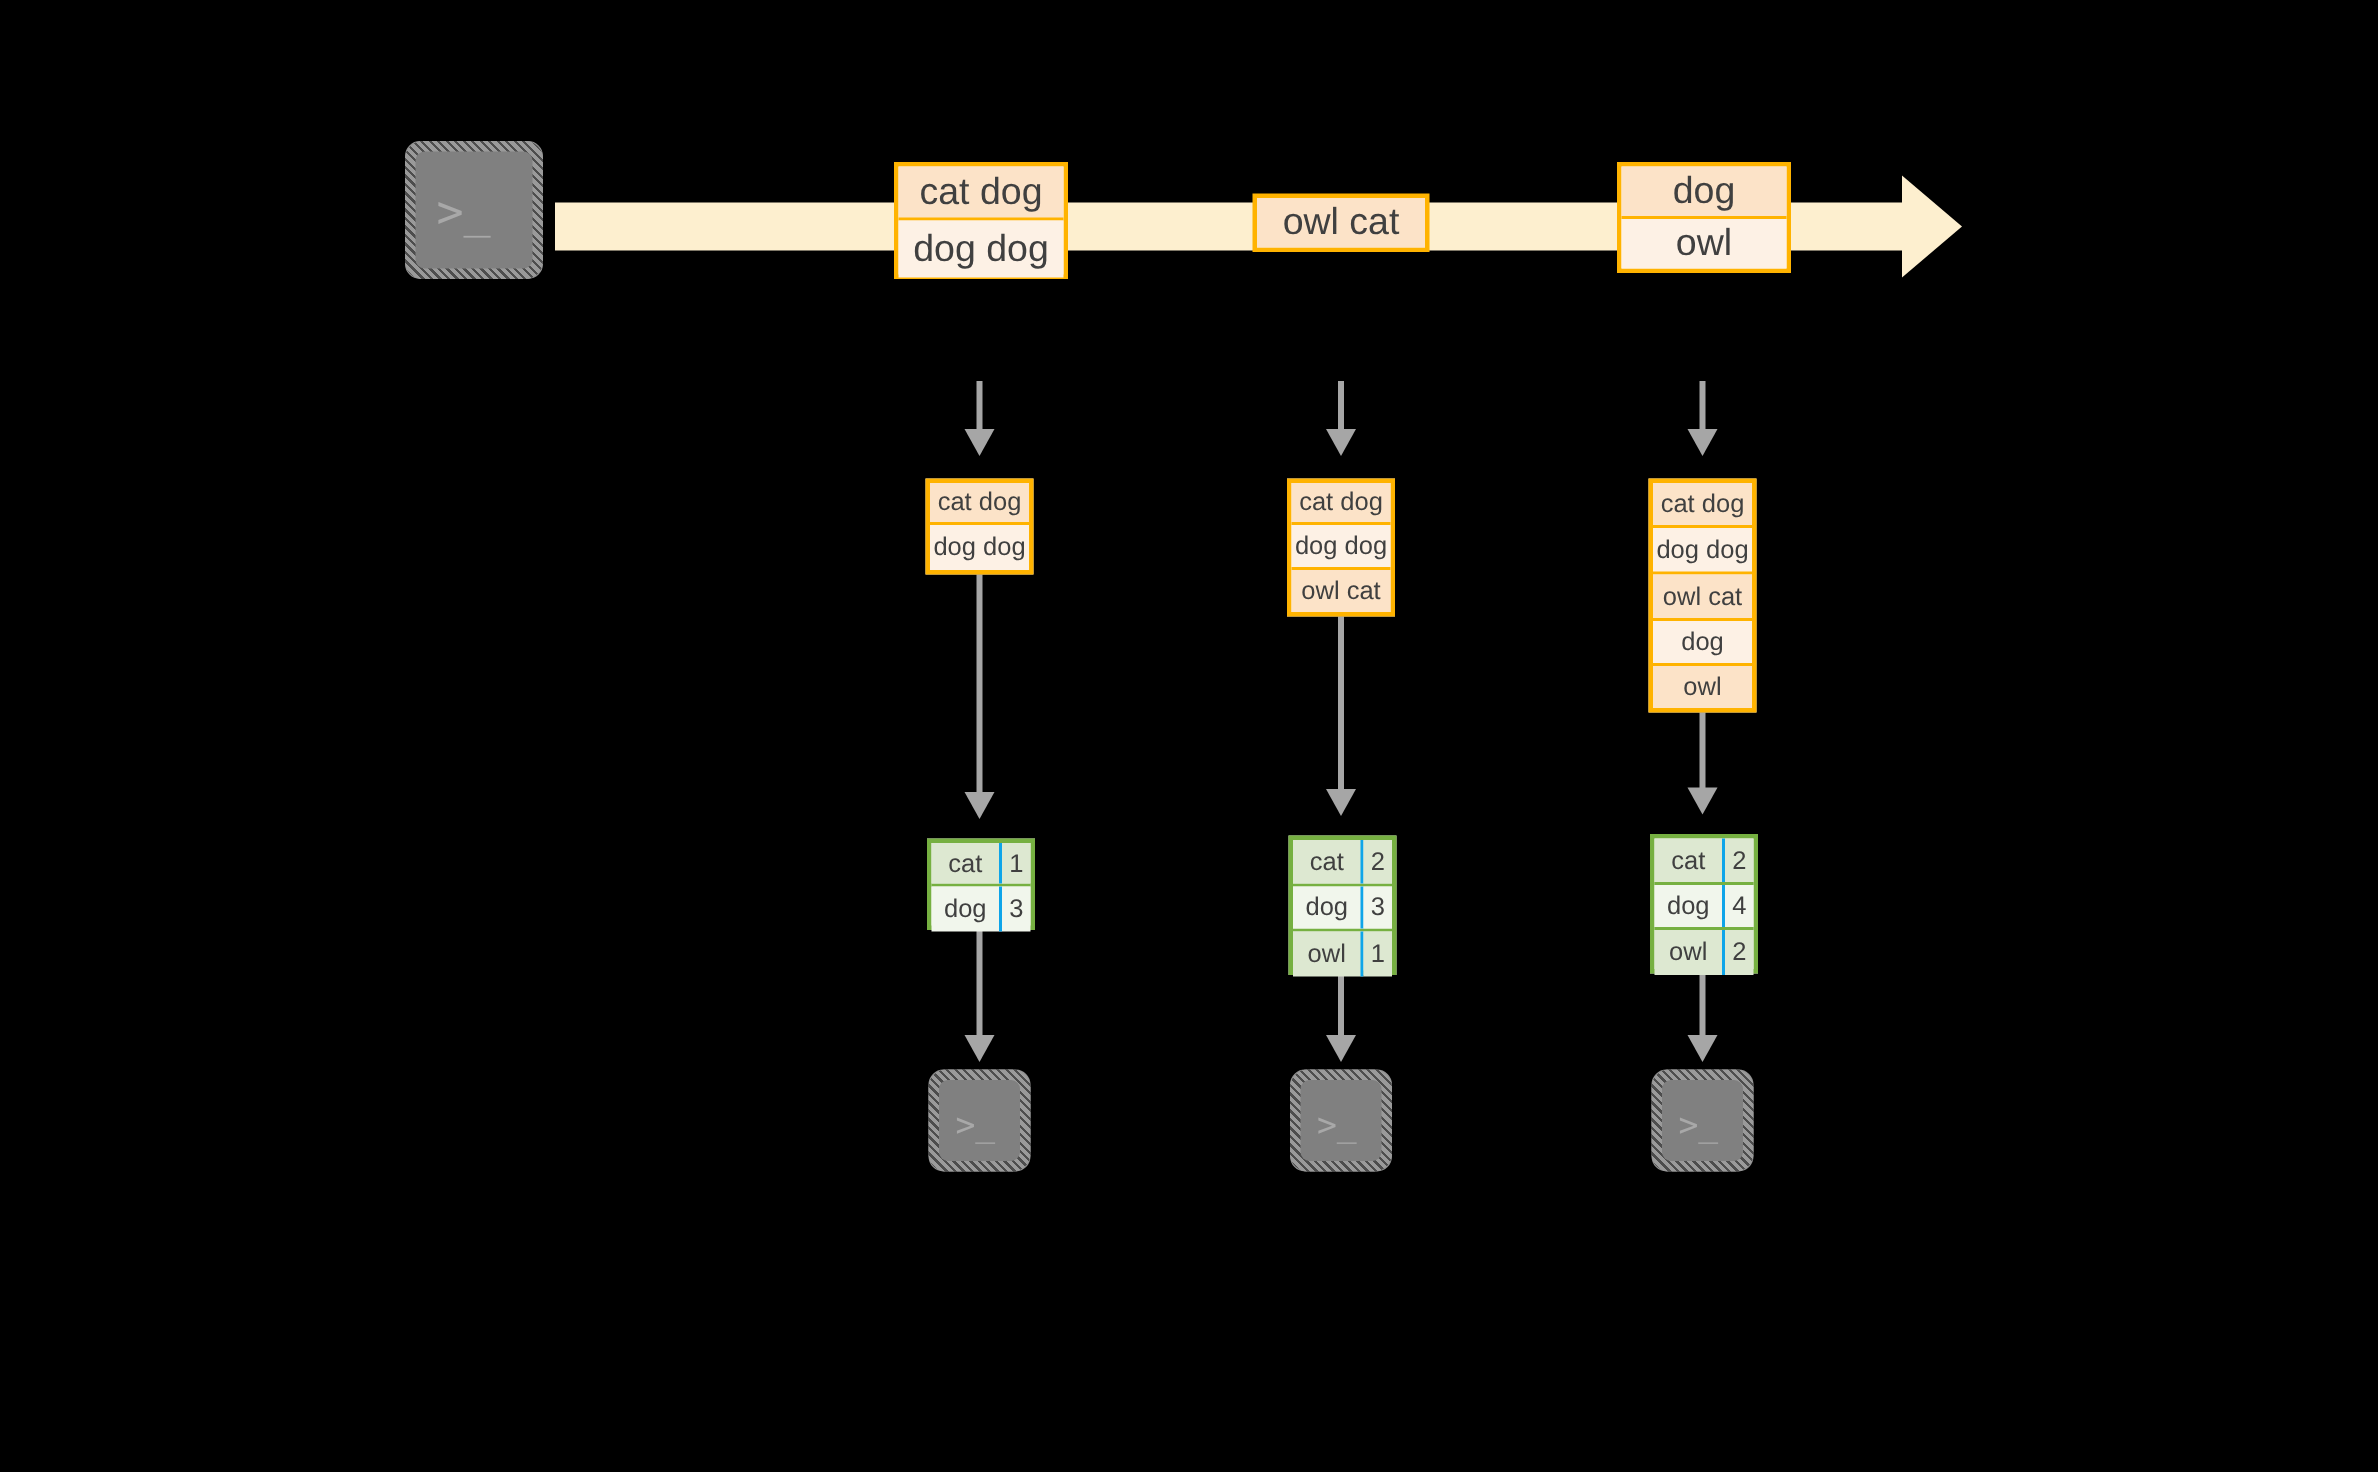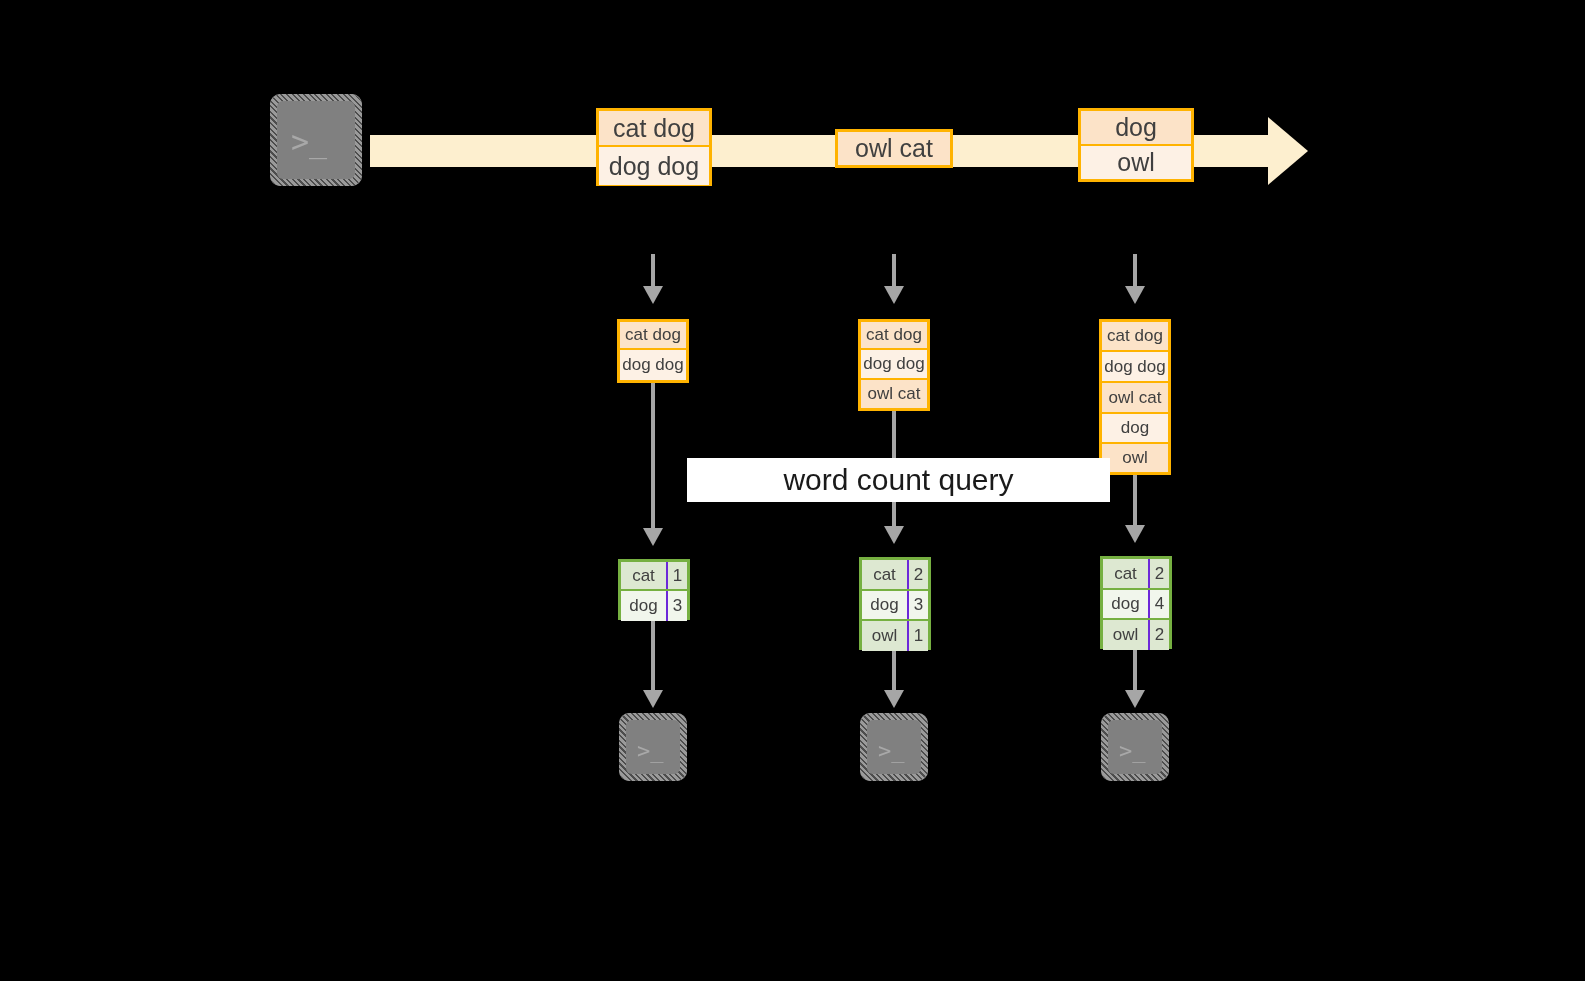--- a/index.html
+++ b/index.html
@@ -127,21 +127,21 @@
   .gbox .grow:last-child { border-bottom: none; }
   .gbox .gw, .gbox .gc {
     box-sizing: border-box;
     display: flex;
     align-items: center;
     justify-content: center;
     font-size: 17px;
     color: #404040;
     white-space: nowrap;
   }
-  .gbox .gw { border-right: 2px solid #6d28d9; }
+  .gbox .gw { border-right: 2px solid #0ea5e9; }
   .gbox .shade-a { background: #DDE8D1; }
   .gbox .shade-b { background: #F1F6EC; }
 
   
   .vline {
     position: absolute;
     width: 4px;
     background: #A6A6A6;
     z-index: 2;
   }
@@ -295,15 +295,14 @@
     </div>
   </div>
 
   <div class="vline" style="left:1133px; top:649px; height:43px;"></div>
   <div class="vhead" style="left:1125px; top:690px;"></div>
 
   <div class="term term-sm" style="left:1101px; top:713px;">
     <span class="prompt">&gt;_</span>
   </div>
 
-  <div class="qlabel">word count query</div>
 
 </div>
 
 </body></html>

